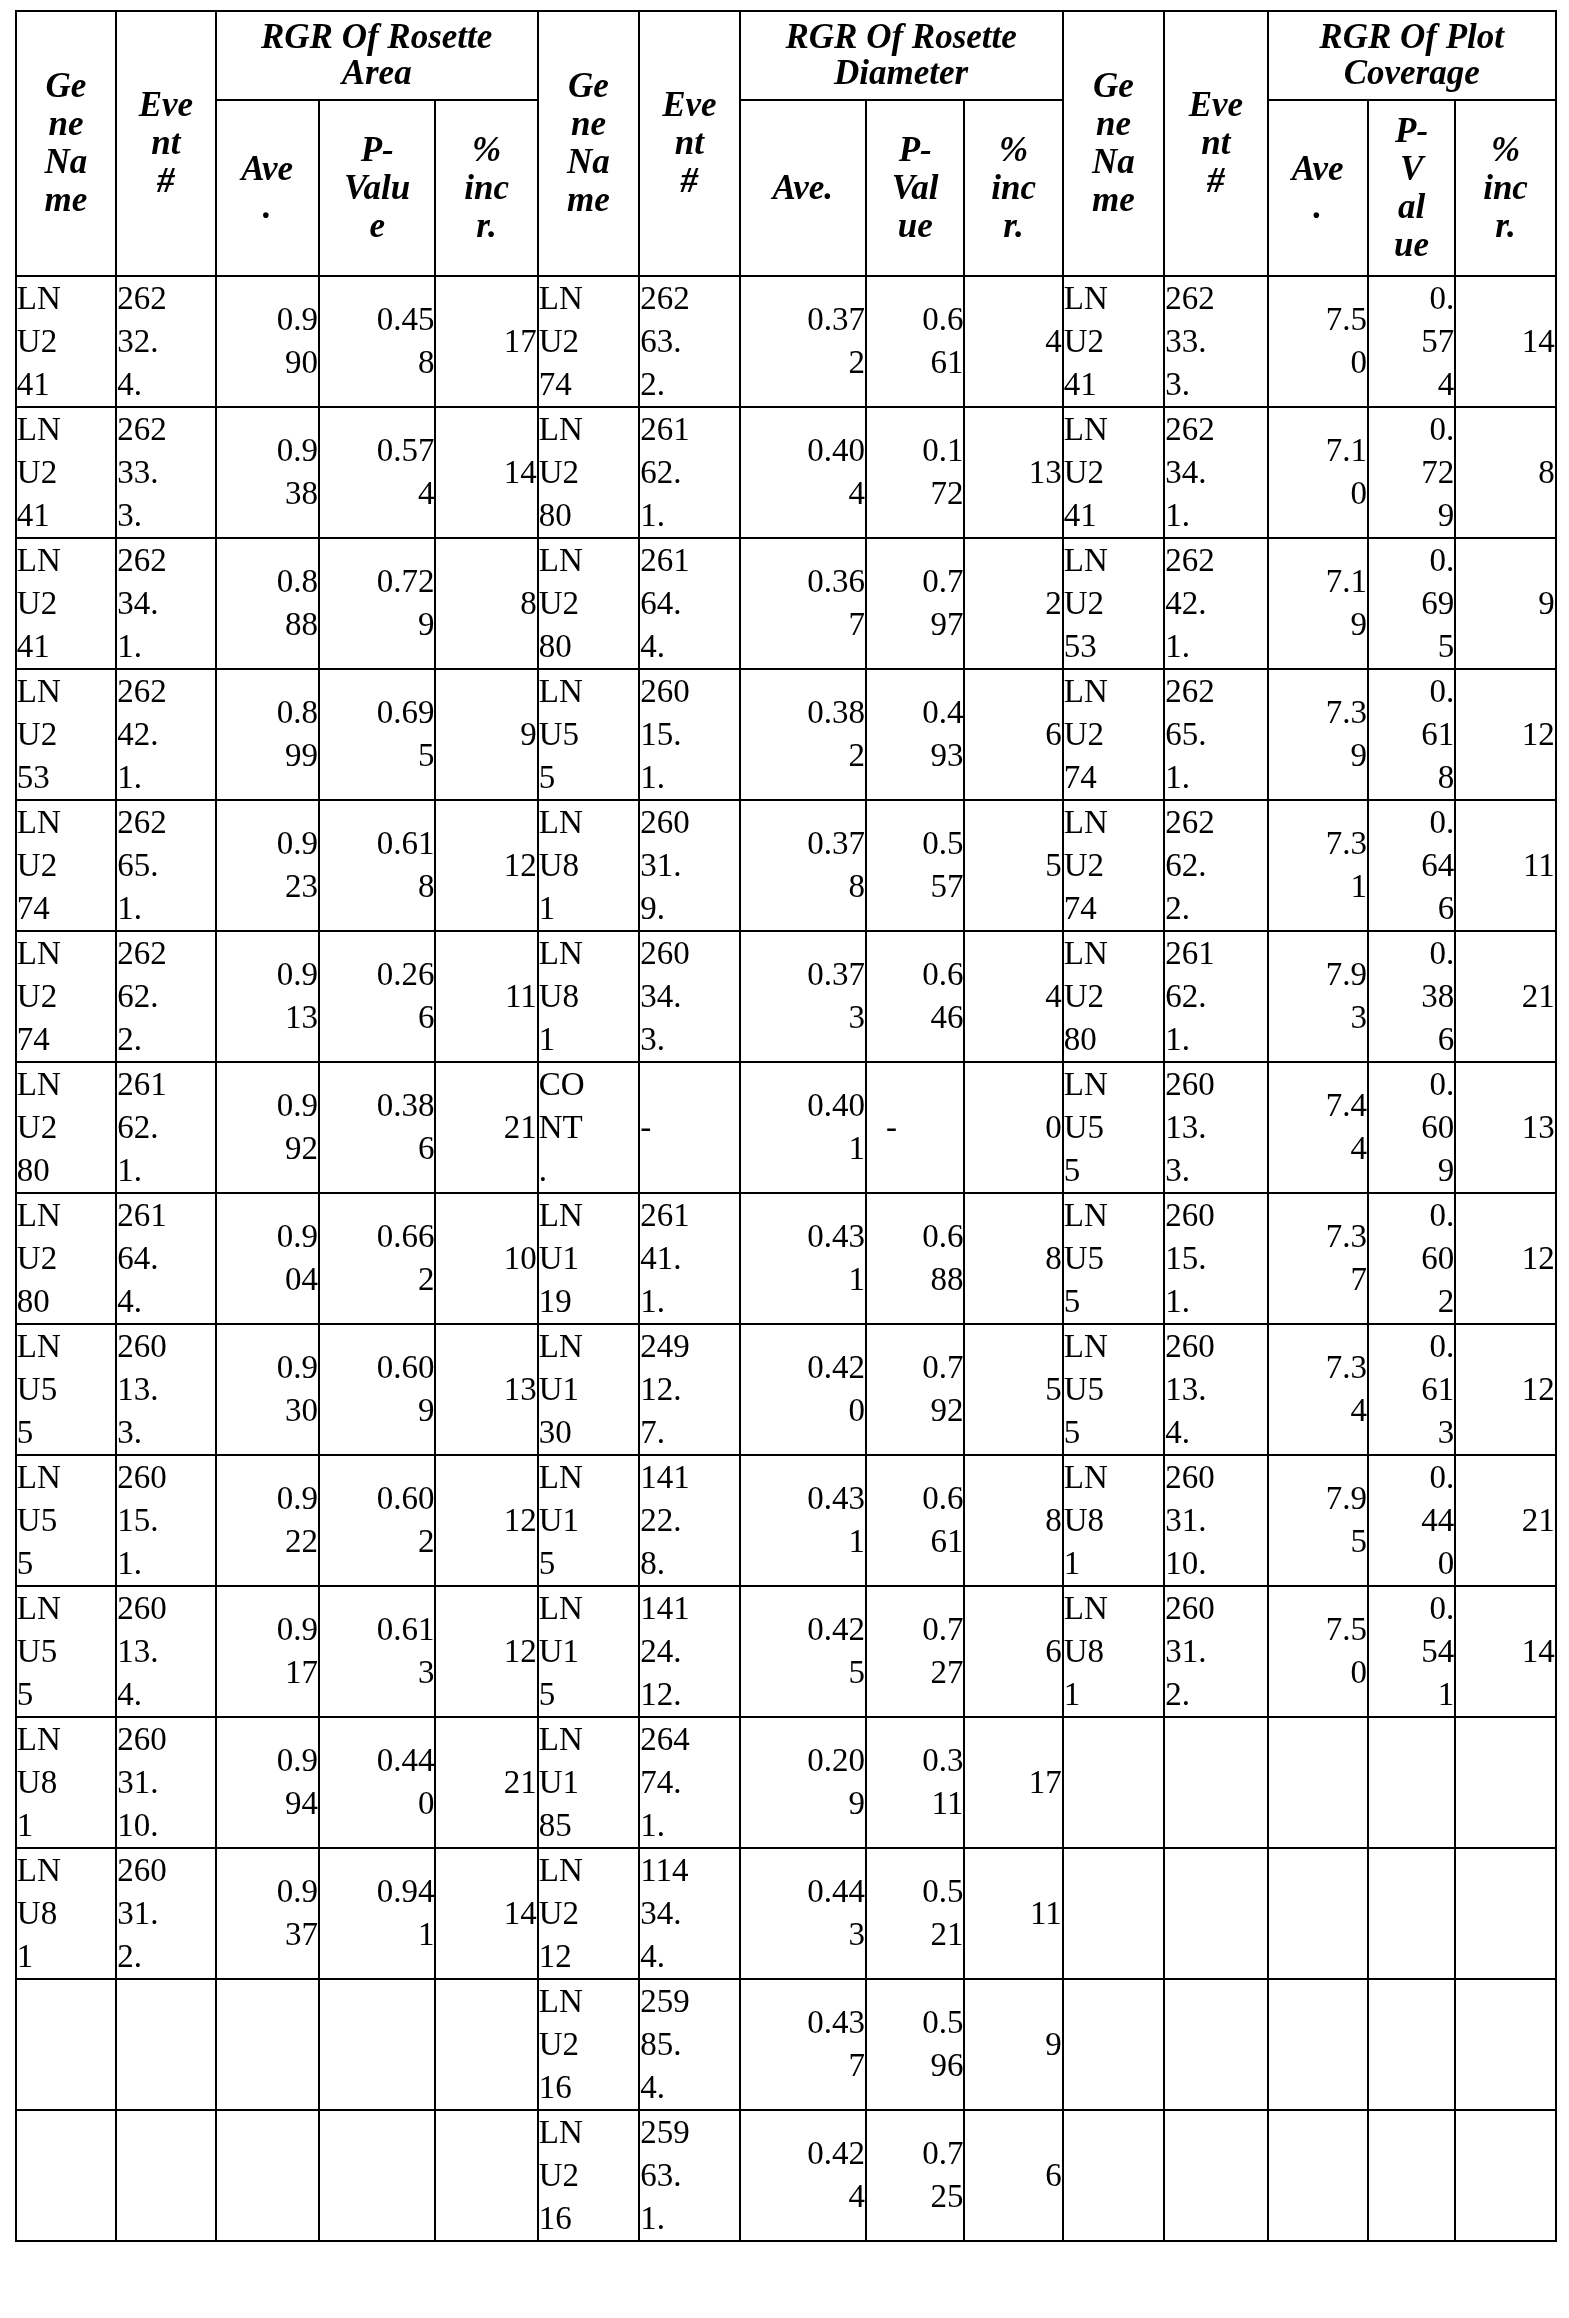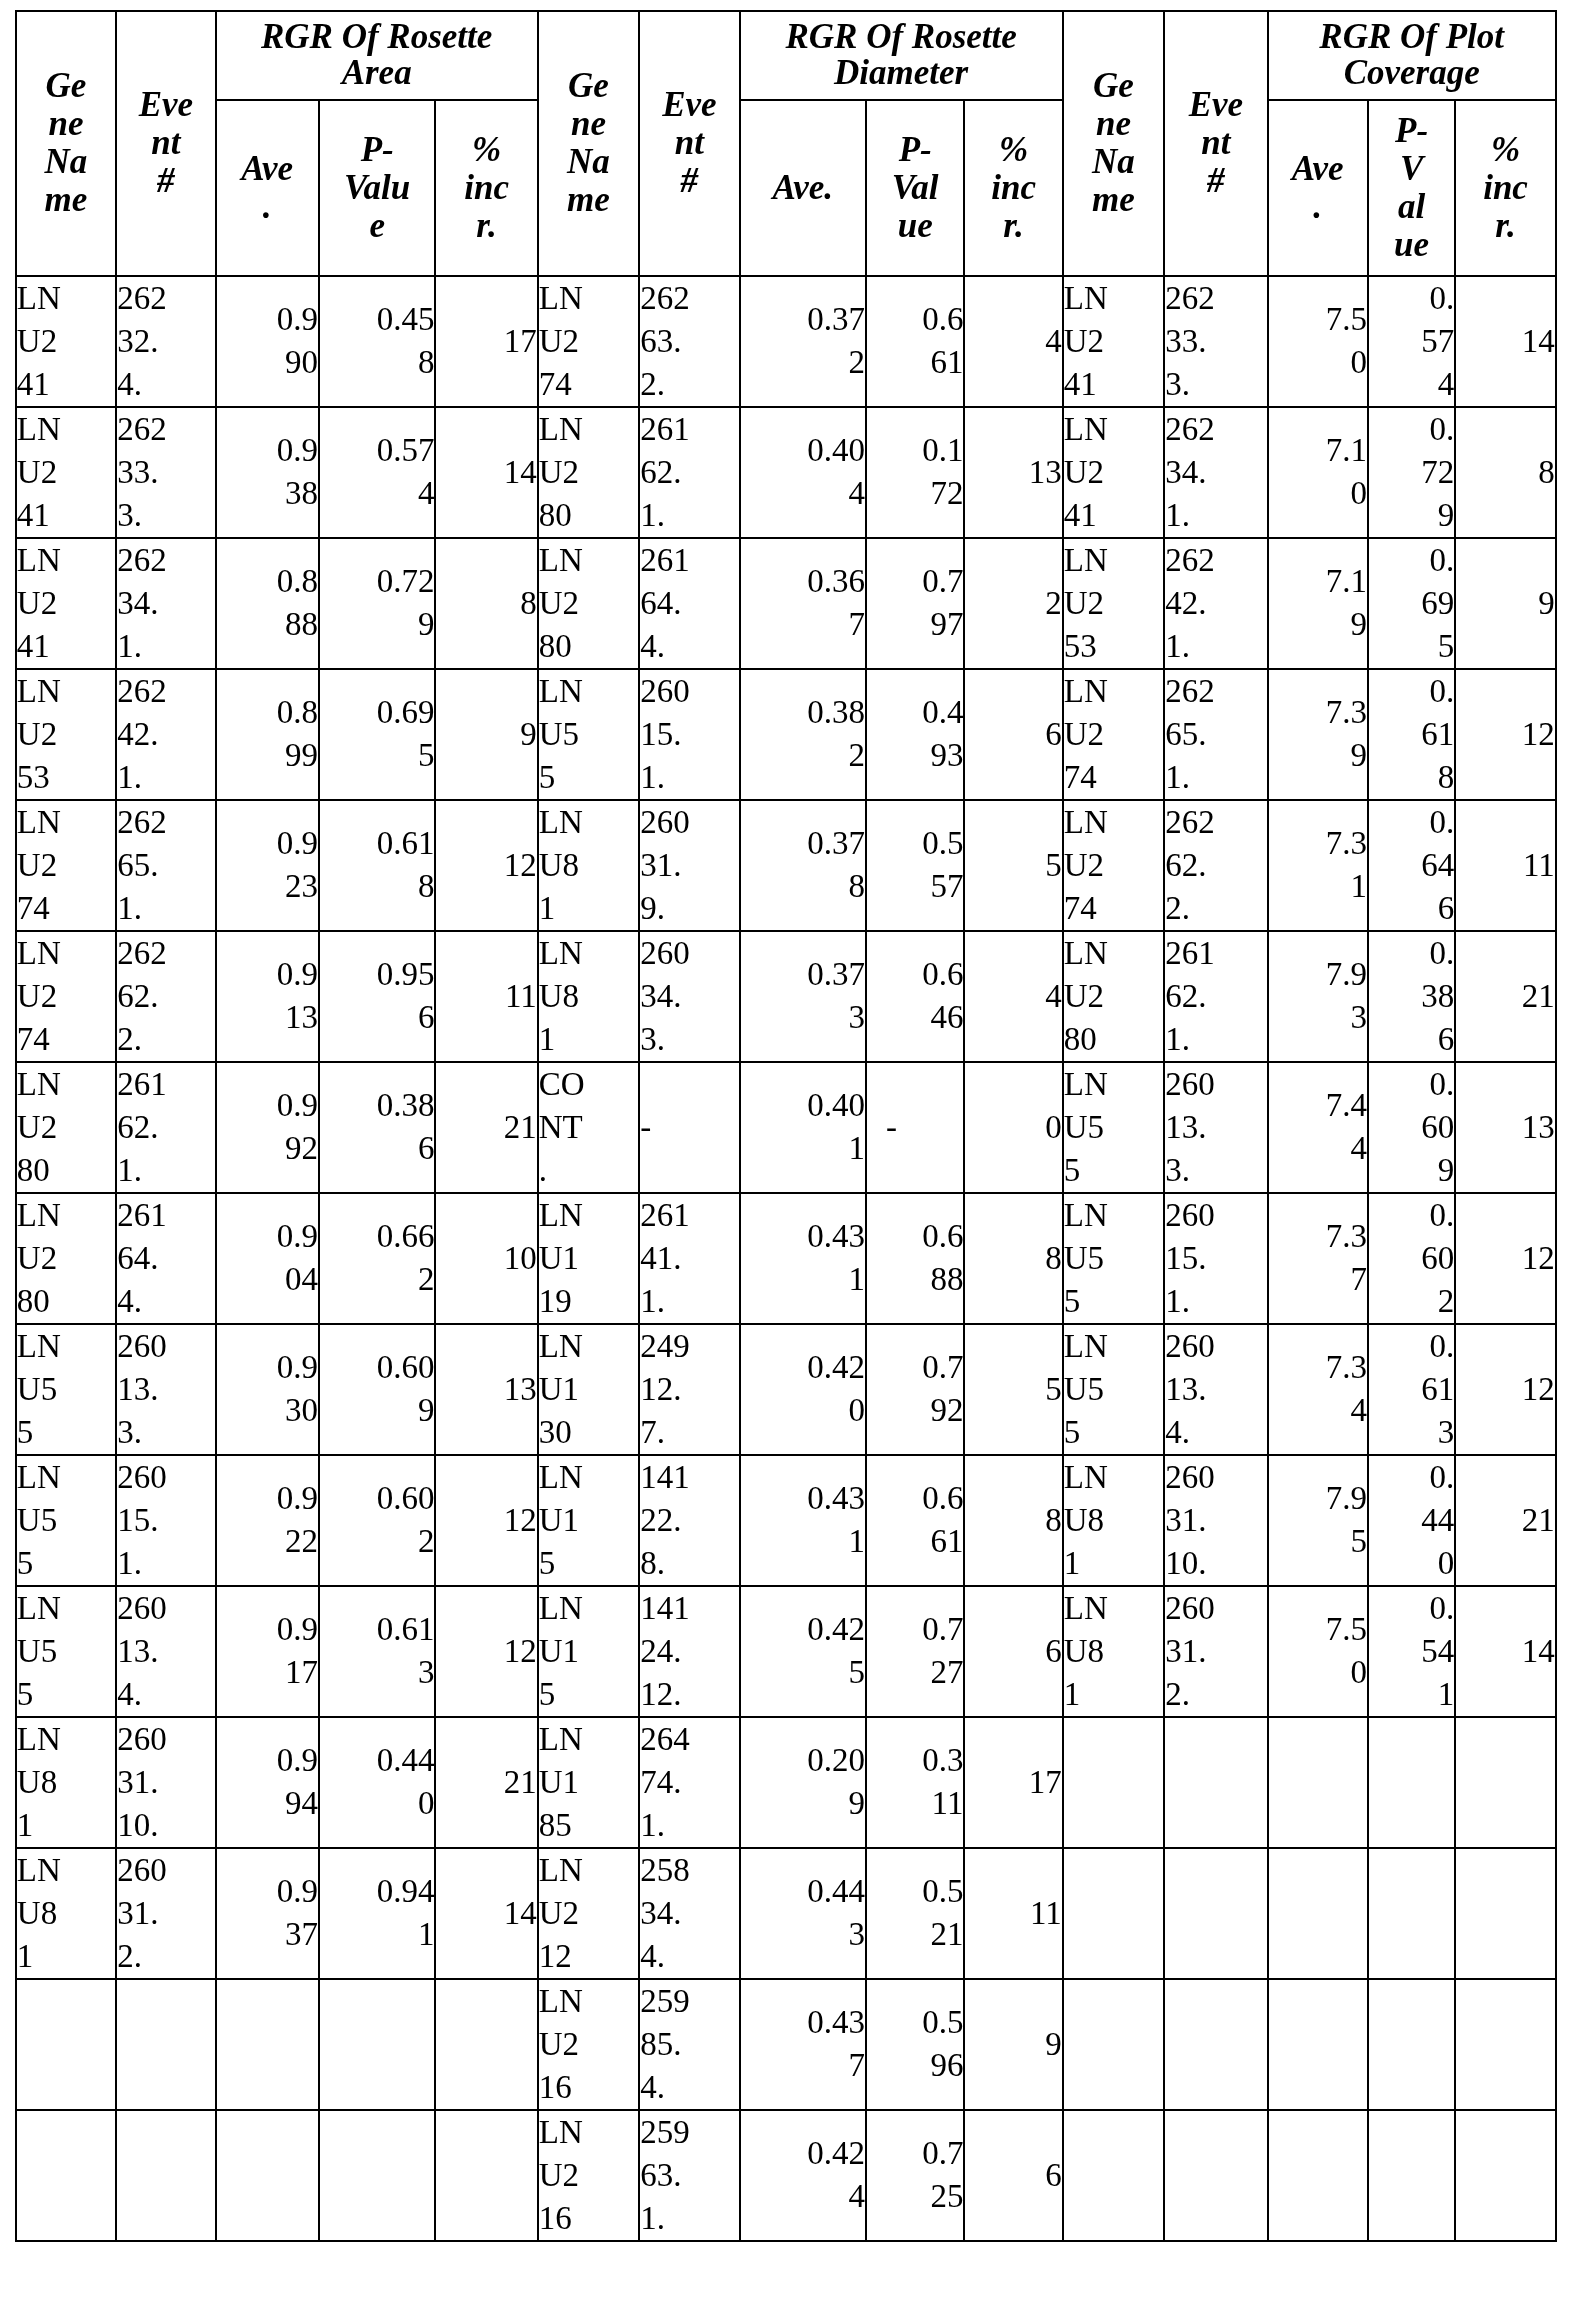--- a/index.html
+++ b/index.html
@@ -492,21 +492,21 @@
         <td class="txt">
           <span class="brk">262</span>
           <span class="brk">62.</span>
           <span class="brk">2.</span>
         </td>
         <td class="num">
           <span class="brk">0.9</span>
           <span class="brk">13</span>
         </td>
         <td class="num">
-          <span class="brk">0.95</span>
+          <span class="brk">0.26</span>
           <span class="brk">6</span>
         </td>
         <td class="pct">11</td>
         <td class="txt">
           <span class="brk">LN</span>
           <span class="brk">U8</span>
           <span class="brk">1</span>
         </td>
         <td class="txt">
           <span class="brk">260</span>
@@ -904,21 +904,21 @@
           <span class="brk">0.94</span>
           <span class="brk">1</span>
         </td>
         <td class="pct">14</td>
         <td class="txt">
           <span class="brk">LN</span>
           <span class="brk">U2</span>
           <span class="brk">12</span>
         </td>
         <td class="txt">
-          <span class="brk">258</span>
+          <span class="brk">114</span>
           <span class="brk">34.</span>
           <span class="brk">4.</span>
         </td>
         <td class="num">
           <span class="brk">0.44</span>
           <span class="brk">3</span>
         </td>
         <td class="num">
           <span class="brk">0.5</span>
           <span class="brk">21</span>

